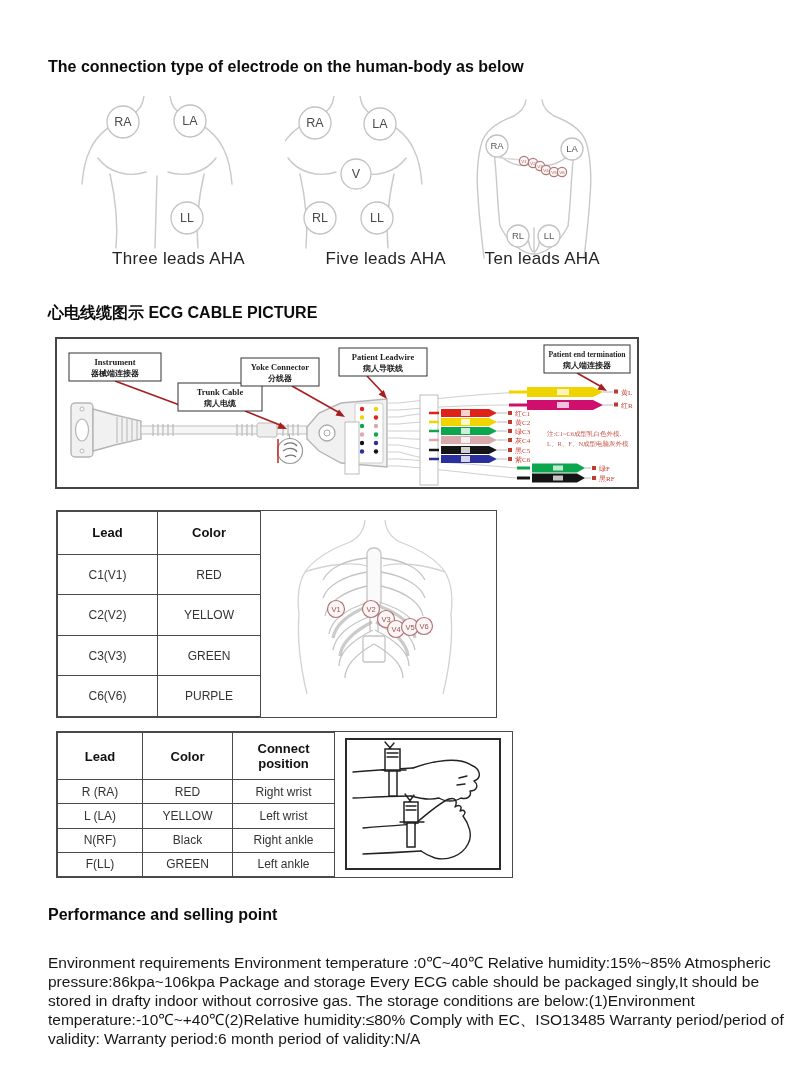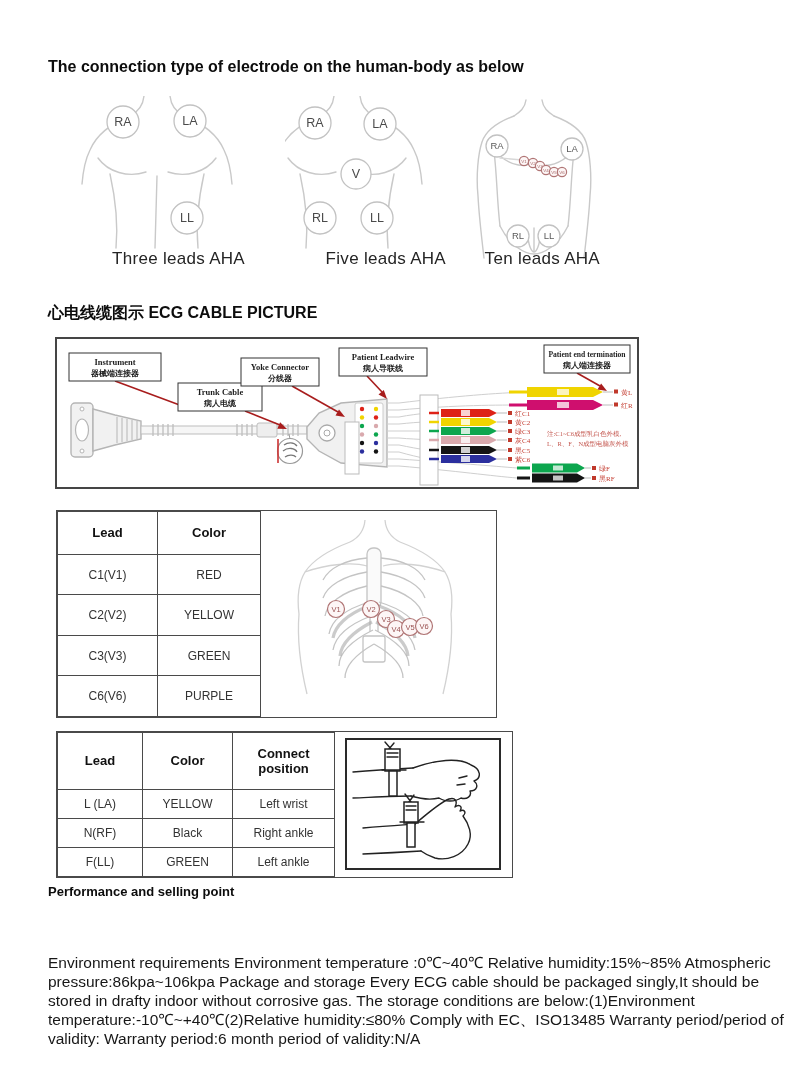--- a/index.html
+++ b/index.html
@@ -1,20 +1,20 @@
 <!DOCTYPE html>
 <html><head>
 <meta charset="utf-8">
 <style>
   html,body{margin:0;padding:0;background:#ffffff;}
   #page{position:relative;width:793px;height:1079px;background:#fff;overflow:hidden;
         font-family:"Liberation Sans",sans-serif;color:#1a1a1a;padding-left:15px;}
   .h1{position:absolute;left:48px;top:58px;font-size:16px;font-weight:bold;color:#0c0c0c;}
   .h2{position:absolute;left:48px;top:303px;font-size:16px;font-weight:bold;color:#0c0c0c;}
-  .h3{position:absolute;left:48px;top:884px;font-size:13px;font-weight:bold;color:#0c0c0c;}
+  .h3{position:absolute;left:48px;top:906px;font-size:16px;font-weight:bold;color:#0c0c0c;}
   .para{position:absolute;left:48px;top:953px;width:741px;font-size:15.5px;line-height:19px;color:#171717;}
   .fig{position:absolute;top:96px;}
   .figcap{position:absolute;top:249px;font-size:17px;color:#252525;text-align:right;letter-spacing:.3px;}
   .cablebox{position:absolute;left:55px;top:337px;width:584px;height:152px;border:2px solid #454545;box-sizing:border-box;background:#fff;}
   .grp1{position:absolute;left:56px;top:510px;width:441px;height:208px;border:1px solid #4a4a4a;box-sizing:border-box;}
   .grp2{position:absolute;left:56px;top:731px;width:457px;height:147px;border:1px solid #4a4a4a;box-sizing:border-box;}
   table.tbl{border-collapse:collapse;table-layout:fixed;position:absolute;left:0;top:0;}
   .tbl th,.tbl td{border:1px solid #4a4a4a;text-align:center;vertical-align:middle;
        font-size:12px;color:#333;font-family:"Liberation Sans",sans-serif;}
   .tbl th{font-size:13px;font-weight:bold;color:#111;}
@@ -425,20 +425,25 @@
           <col style="width:90px">
           <col style="width:102px">
         </colgroup>
       <tbody>
           <tr>
         <th>Lead</th>
         <th>Color</th>
         <th>Connect position</th>
       </tr>
       <tr>
+        <td>R (RA)</td>
+        <td>RED</td>
+        <td>Right wrist</td>
+      </tr>
+      <tr>
         <td>L (LA)</td>
         <td>YELLOW</td>
         <td>Left wrist</td>
       </tr>
       <tr>
         <td>N(RF)</td>
         <td>Black</td>
         <td>Right ankle</td>
       </tr>
       <tr>

